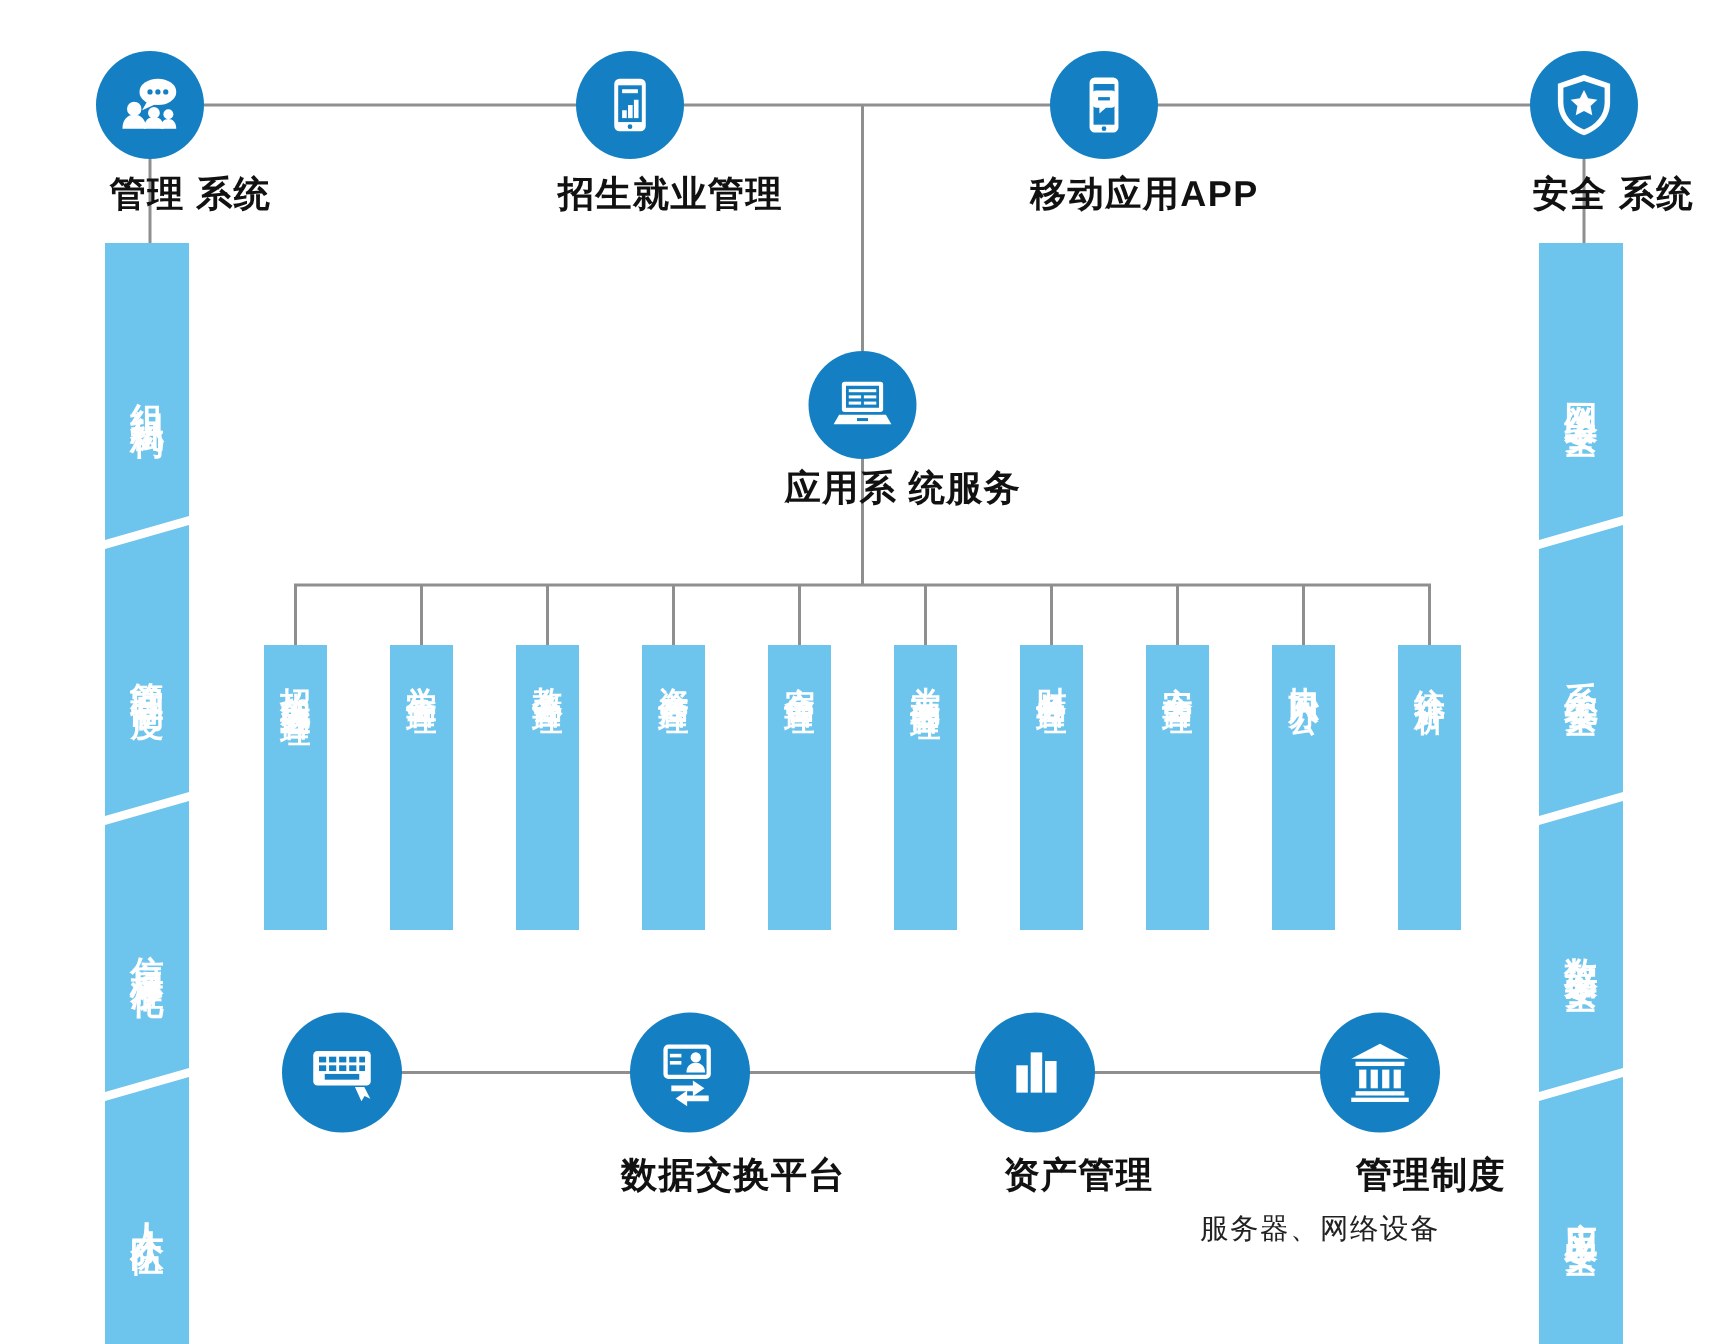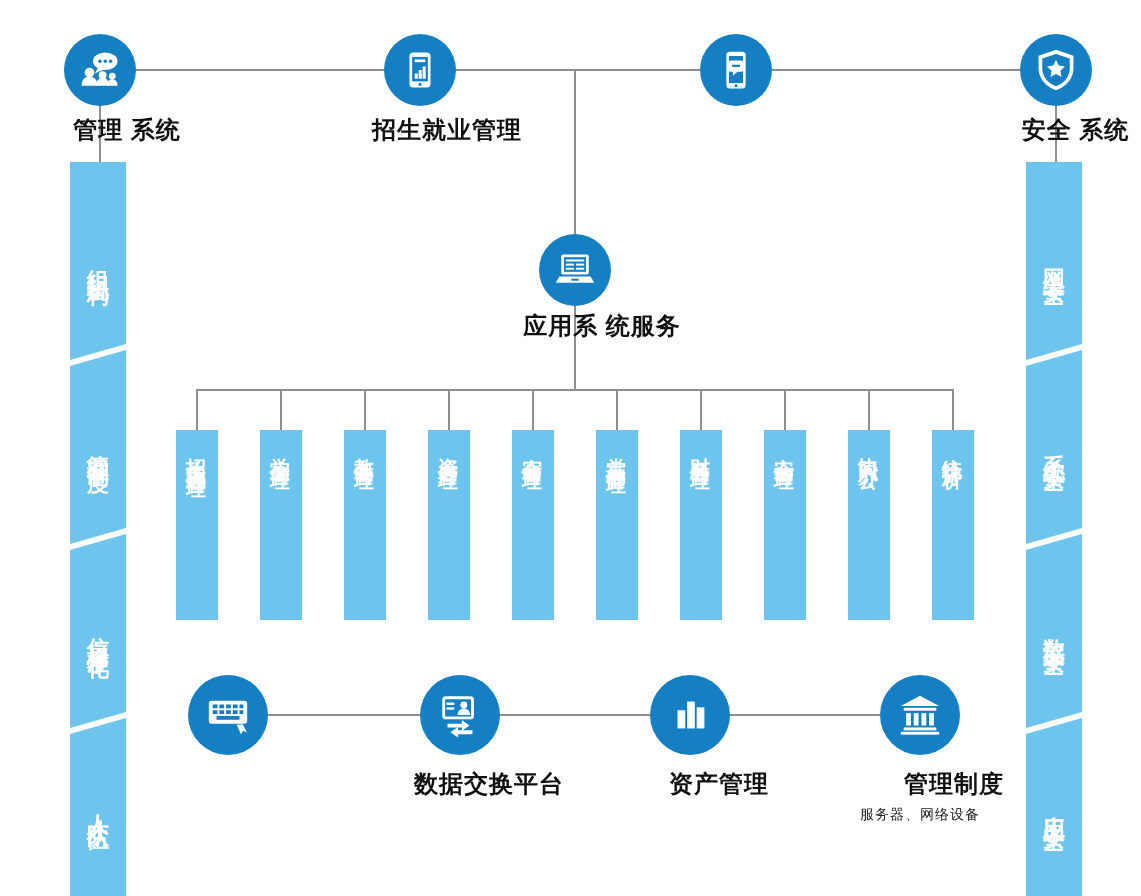--- a/index.html
+++ b/index.html
@@ -15,21 +15,21 @@
   }
   .hline{position:absolute;height:2px;background:var(--connector);}
   .vline{position:absolute;width:2px;background:var(--connector);}
   .node{position:absolute;border-radius:50%;background:var(--node-circle);
     display:flex;align-items:center;justify-content:center;}
   .node-md{width:72px;height:72px;}
   .node-lg{width:80px;height:80px;}
   .hole{fill:var(--node-circle);}
   .node-label{position:absolute;text-align:center;font-size:24px;font-weight:bold;
     color:var(--label-text);line-height:1.2;letter-spacing:1px;margin-left:27px;}
-  .node-sublabel{position:absolute;text-align:center;font-size:14px;font-weight:normal;
+  .node-sublabel{position:absolute;font-size:19px;font-weight:normal;
     color:#222;letter-spacing:1px;}
   .pillar-seg{position:absolute;width:56px;background:var(--side-bar);
     display:flex;align-items:center;justify-content:center;}
   .seg-first{clip-path:polygon(0 0,100% 0,100% calc(100% - 16px),0 100%);}
   .seg-mid{clip-path:polygon(0 16px,100% 0,100% calc(100% - 16px),0 100%);}
   .seg-last{clip-path:polygon(0 16px,100% 0,100% 100%,0 100%);}
   .pillar-seg .vtext{writing-mode:vertical-rl;text-orientation:upright;color:#fff;
     font-weight:bold;font-size:22px;letter-spacing:5px;}
   .app-bar{position:absolute;top:430px;width:42px;height:190px;background:var(--side-bar);
     display:flex;justify-content:center;}
@@ -148,20 +148,21 @@
 
   <div class="node node-md" style="left:700px;top:34px;">
     <svg viewBox="0 0 48 48" width="42" height="42">
       <rect x="13" y="3" width="22" height="42" rx="4" fill="#fff"></rect>
       <rect x="16" y="8" width="16" height="31" class="hole"></rect>
       <circle cx="24" cy="42" r="1.8" class="hole"></circle>
       <path d="M18 13 h12 a2.5 2.5 0 0 1 2.5 2.5 v8 a2.5 2.5 0 0 1 -2.5 2.5 h-4.5 l-5 4.5 v-4.5 h-2.5 a2.5 2.5 0 0 1 -2.5 -2.5 v-8 a2.5 2.5 0 0 1 2.5 -2.5 z" fill="#fff"></path>
       <rect x="19.5" y="18" width="9" height="2.5" class="hole"></rect>
     </svg>
   </div>
+  <div class="node-label" style="left:636px;top:116px;width:200px;">移动应用APP</div>
 
   <div class="node node-md" style="left:1020px;top:34px;">
     <svg viewBox="0 0 48 48" width="44" height="44">
       <path d="M24 2 L43 8.5 V22 C43 33.5 35 42 24 46 C13 42 5 33.5 5 22 V8.5 Z" fill="#fff"></path>
       <path d="M24 6.5 L39 11.5 V22 C39 31.5 32.5 38.5 24 41.8 C15.5 38.5 9 31.5 9 22 V11.5 Z" class="hole"></path>
       <path d="M24 13 l3 6.1 6.7 1 -4.9 4.7 1.2 6.7 -6 -3.2 -6 3.2 1.2 -6.7 -4.9 -4.7 6.7 -1 z" fill="#fff"></path>
     </svg>
   </div>
   <div class="node-label" style="left:956px;top:116px;width:185px;">安全 系统</div>
 

